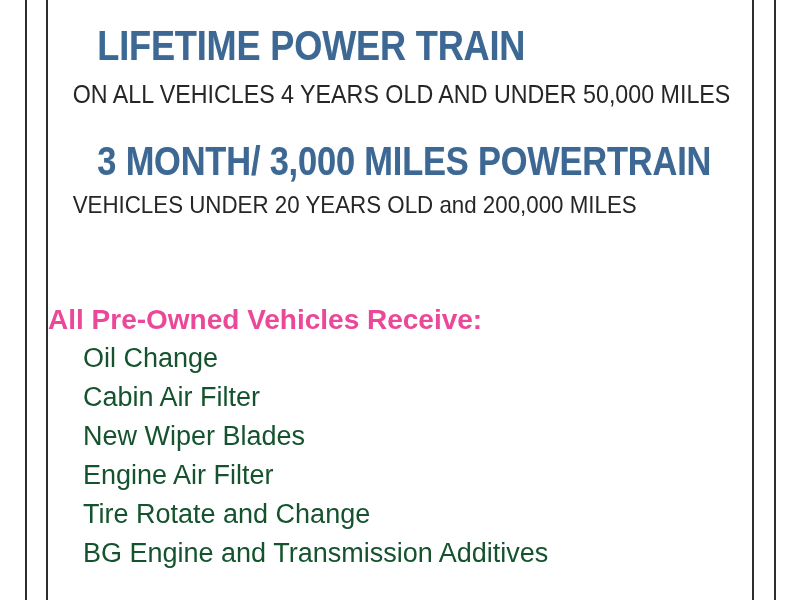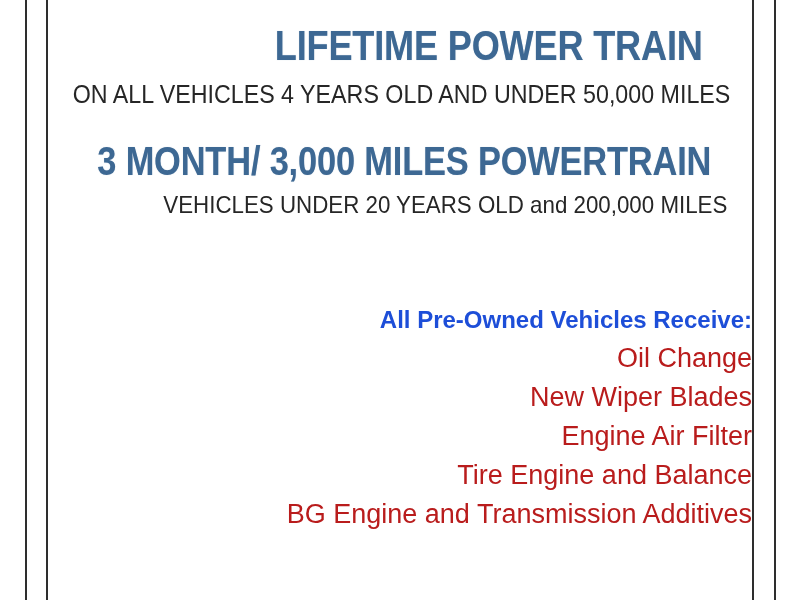--- a/index.html
+++ b/index.html
@@ -36,21 +36,21 @@
   .rule-r1 { left: 752px; }
   .rule-r2 { left: 774px; }
 
   
   .content {
     position: absolute;
     left: 48px;
     top: 0;
     width: 704px;
     height: 600px;
-    text-align: right;
+    text-align: left;
   }
 
   
   .headline {
     color: #3d6893;
     font-family: "Liberation Sans Narrow", "Liberation Sans", "DejaVu Sans Condensed", sans-serif;
     font-weight: bold;
     letter-spacing: -0.2px;
     line-height: 1;
     white-space: nowrap;
@@ -99,39 +99,40 @@
   }
 
   
   .services {
     position: absolute;
     left: 0;
     top: 300px;
     width: 704px;
   }
   .services-heading {
-    color: #1d4ed8;
+    color: #ec4899;
     font-family: "Liberation Sans", "DejaVu Sans", sans-serif;
     font-weight: bold;
-    font-size: 24px;
+    font-size: 28px;
     line-height: 39px;
     white-space: nowrap;
   }
   .services-list {
     list-style: none;
     margin: 0;
     padding: 0;
   }
   .services-list li {
-    color: #b91c1c;
+    color: #14532d;
     font-family: "Liberation Sans", "DejaVu Sans", sans-serif;
     font-weight: normal;
     font-size: 27px;
     line-height: 39px;
     white-space: nowrap;
+    padding-left: 35px;
   }
 </style>
 </head>
 <body>
 
 <div class="flyer">
 
   <div class="rule rule-l1"></div>
   <div class="rule rule-l2"></div>
   <div class="rule rule-r1"></div>
@@ -144,21 +145,22 @@
     <div class="subtitle subtitle-1">ON ALL VEHICLES 4 YEARS OLD AND UNDER 50,000 MILES</div>
 
     <div class="headline headline-2">3 MONTH/ 3,000 MILES POWERTRAIN</div>
 
     <div class="subtitle subtitle-2">VEHICLES UNDER 20 YEARS OLD and 200,000 MILES</div>
 
     <div class="services">
       <div class="services-heading">All Pre-Owned Vehicles Receive:</div>
       <ul class="services-list">
         <li>Oil Change</li>
+        <li>Cabin Air Filter</li>
         <li>New Wiper Blades</li>
         <li>Engine Air Filter</li>
-        <li>Tire Engine and Balance</li>
+        <li>Tire Rotate and Change</li>
         <li>BG Engine and Transmission Additives</li>
       </ul>
     </div>
 
   </div>
 </div>
 
 </body></html>

